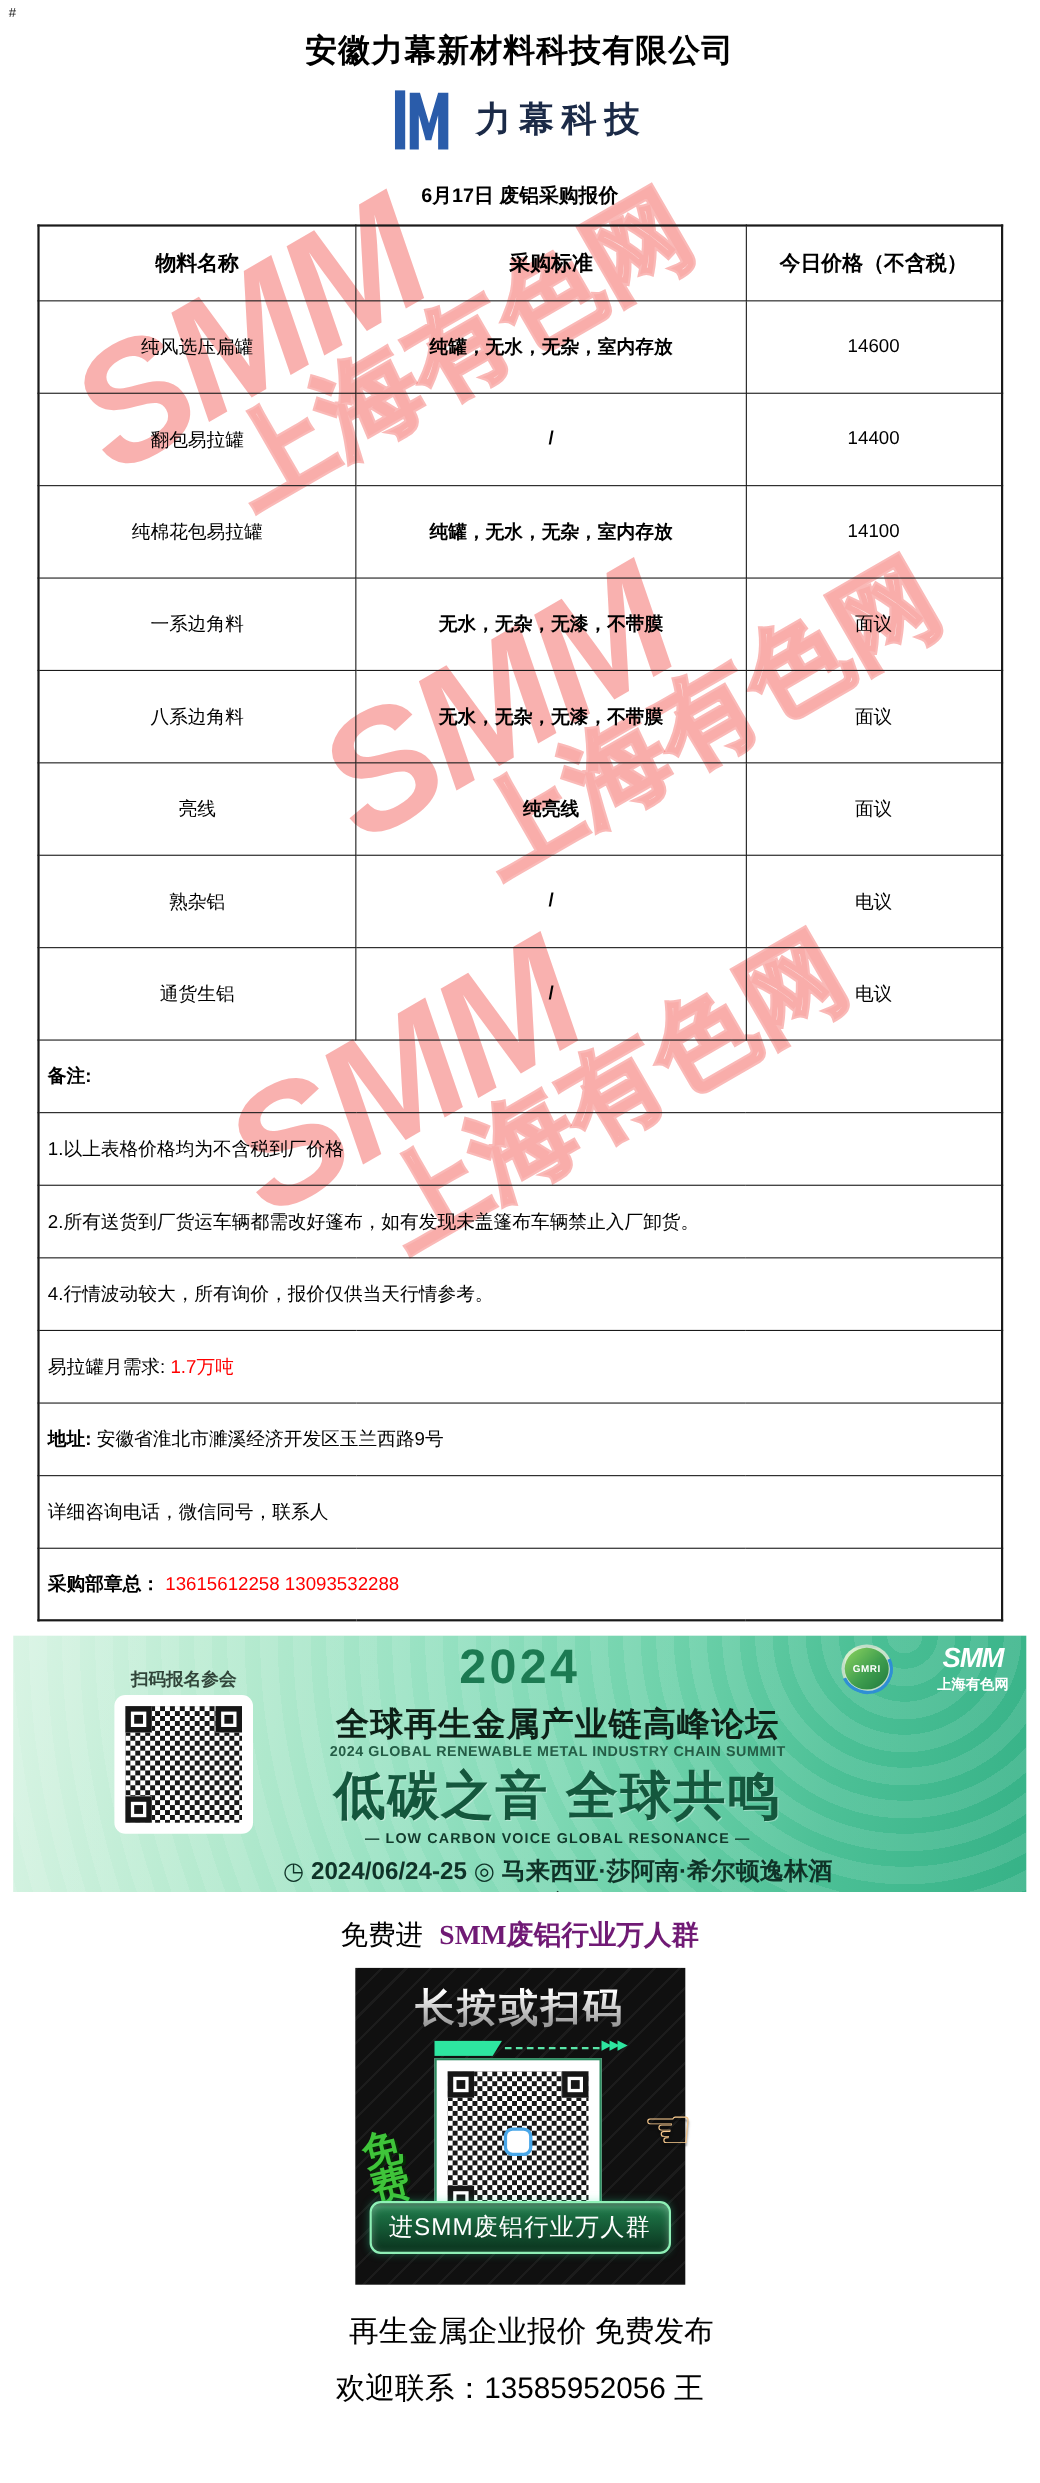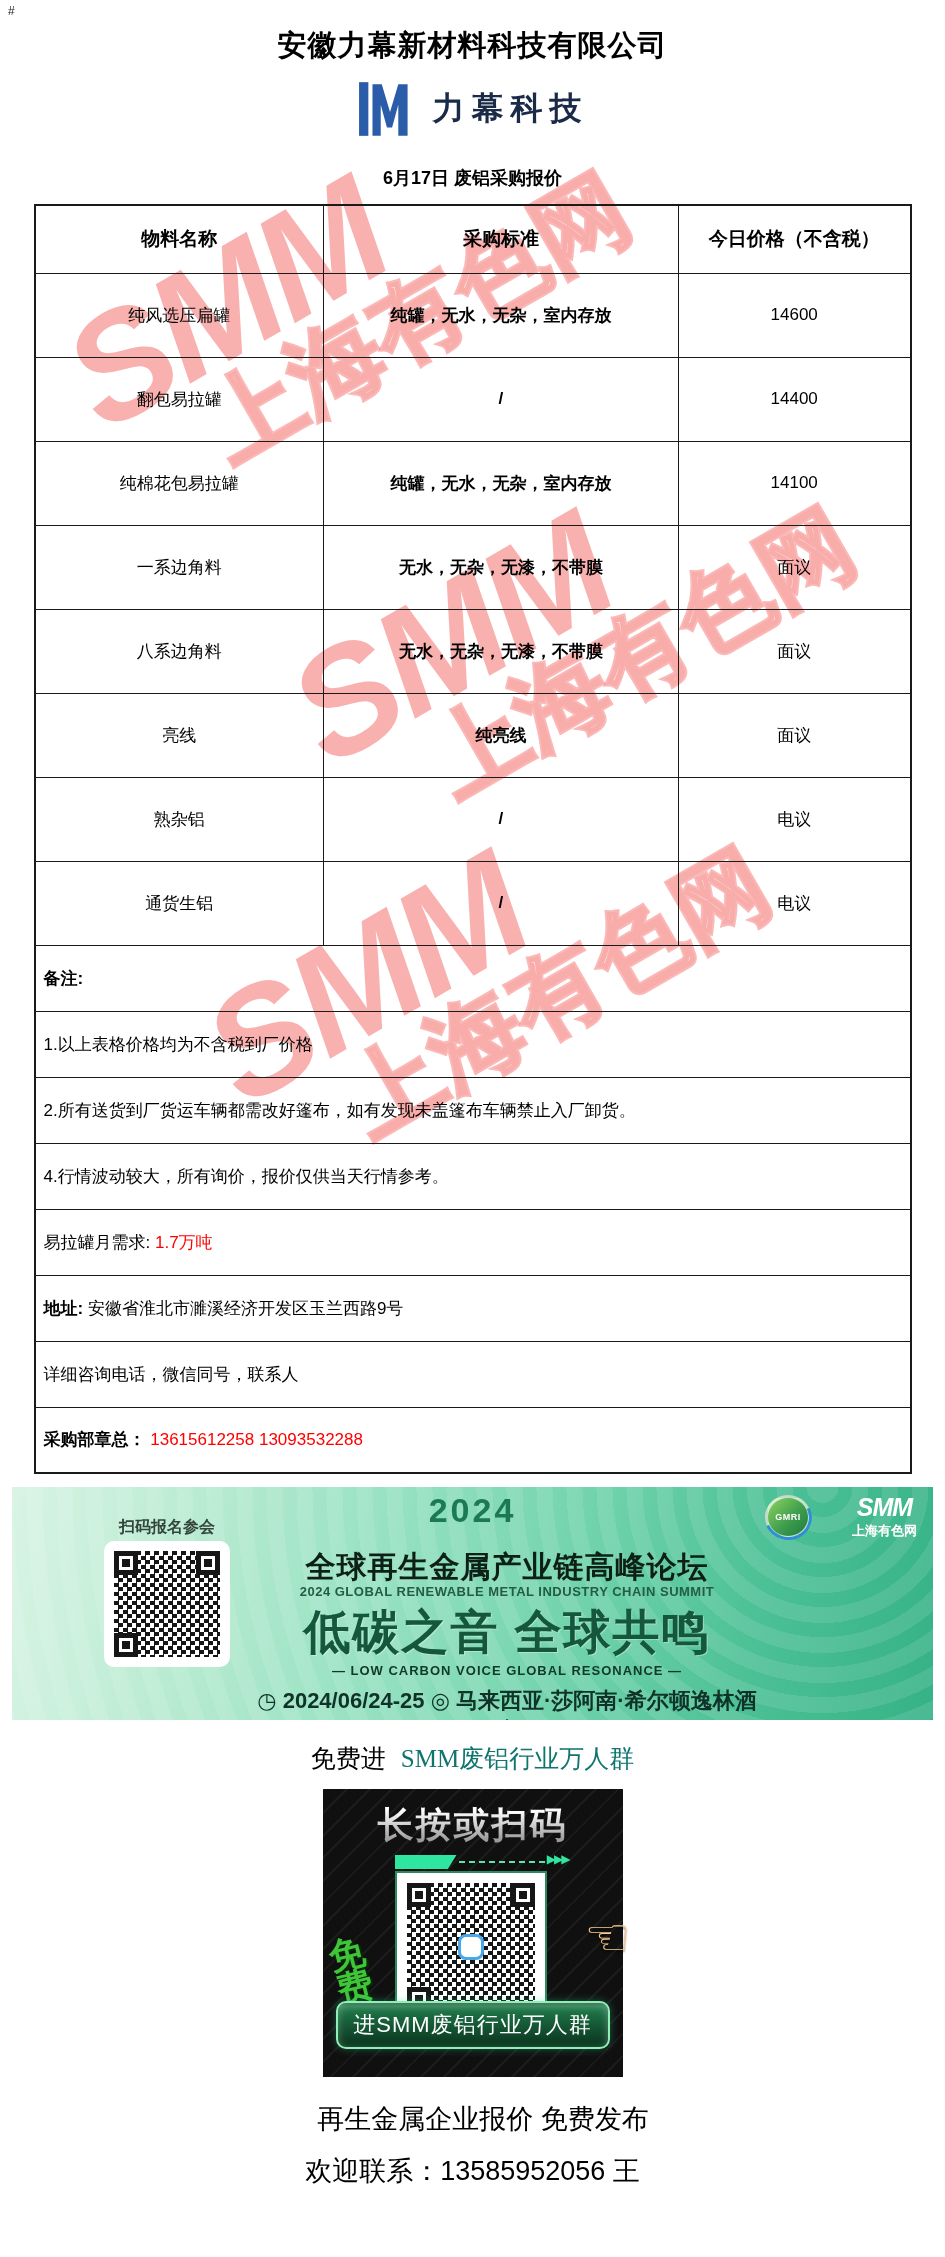--- a/index.html
+++ b/index.html
@@ -40,21 +40,21 @@
   .bold{ font-weight:bold; }
   .red{ color:#ff0000; }
 
   
   .banner{ position:relative; width:921px; height:233px; margin:13px auto 0; overflow:hidden;
     background:
       repeating-radial-gradient(circle at 88% 0%, rgba(255,255,255,.10) 0 16px, rgba(255,255,255,0) 16px 30px),
       linear-gradient(100deg,#d9f4e4 0%,#b5eacf 22%,#93e0c0 42%,#6fd2ab 62%,#4cc096 80%,#36b287 100%);
   }
   .b-year{ position:absolute; top:4px; left:0; right:0; text-align:center;
-           font-size:34px; font-weight:900; color:#1c7a52; letter-spacing:3px; }
+           font-size:44px; font-weight:900; color:#1c7a52; letter-spacing:3px; }
   .b-qr-cap{ position:absolute; top:30px; left:70px; width:170px; text-align:center;
              font-size:16px; font-weight:bold; color:#31453a; }
   .qr-card{ position:absolute; top:54px; left:92px; width:126px; height:126px; background:#fff;
             border-radius:10px; padding:10px; }
   .qr{ position:relative; width:100%; height:100%; background:#fff;
        background-image:conic-gradient(#161616 25%,#fff 0 50%,#161616 0 75%,#fff 0);
        background-size:9px 9px; }
   .finder{ position:absolute; width:24px; height:24px; border:5px solid #161616; background:#fff; }
   .finder::after{ content:""; position:absolute; inset:3px; background:#161616; }
   .f-tl{ top:0; left:0; } .f-tr{ top:0; right:0; } .f-bl{ bottom:0; left:0; }
@@ -75,21 +75,21 @@
   .gmri::after{ content:""; position:absolute; inset:-4px; border-radius:50%;
                 border:3px solid transparent; border-right-color:#2e8fd4; border-bottom-color:#2e8fd4;
                 transform:rotate(20deg); }
   .gmri span{ font-size:9px; font-weight:bold; color:#fff; letter-spacing:.5px; }
   .smm-logo{ position:absolute; top:8px; right:16px; text-align:center; color:#fff; }
   .smm-logo .smm-word{ font-size:25px; font-weight:900; font-style:italic; line-height:1; letter-spacing:-1px; }
   .smm-logo .smm-sub{ font-size:13px; font-weight:bold; margin-top:2px; }
 
   
   .promo-title{ margin-top:22px; text-align:center; font-size:25px; }
-  .promo-title .hl{ color:#0f766e; font-weight:normal; font-family:"Liberation Serif","DejaVu Serif",serif; margin-left:8px;text-align:right; }
+  .promo-title .hl{ color:#701a75; font-weight:bold; font-family:"Liberation Serif","DejaVu Serif",serif; margin-left:8px;text-align:right; }
   .black-box{ position:relative; width:300px; height:288px; margin:14px auto 0; background:#101010;
     background-image:repeating-linear-gradient(135deg, rgba(255,255,255,.05) 0 2px, rgba(0,0,0,0) 2px 16px);
   }
   .scan-title{ position:absolute; top:12px; left:0; right:0; text-align:center;
     font-size:36px; font-weight:900; letter-spacing:2px;
     background:linear-gradient(180deg,#ffffff 20%,#9a9a9a 80%);
     -webkit-background-clip:text; background-clip:text; color:transparent; }
   .tab-row{ position:absolute; top:66px; left:72px; width:170px; height:14px; }
   .tab{ position:absolute; left:0; top:0; width:62px; height:14px; background:#2ee6a0;
         clip-path:polygon(0 0,100% 0,86% 100%,0 100%); }

